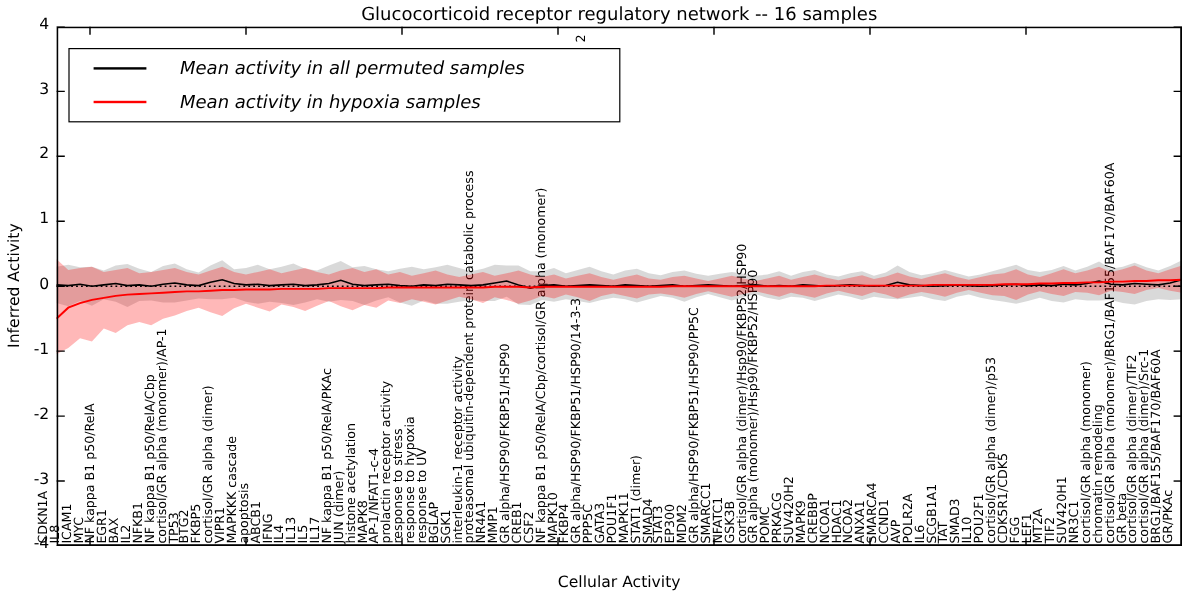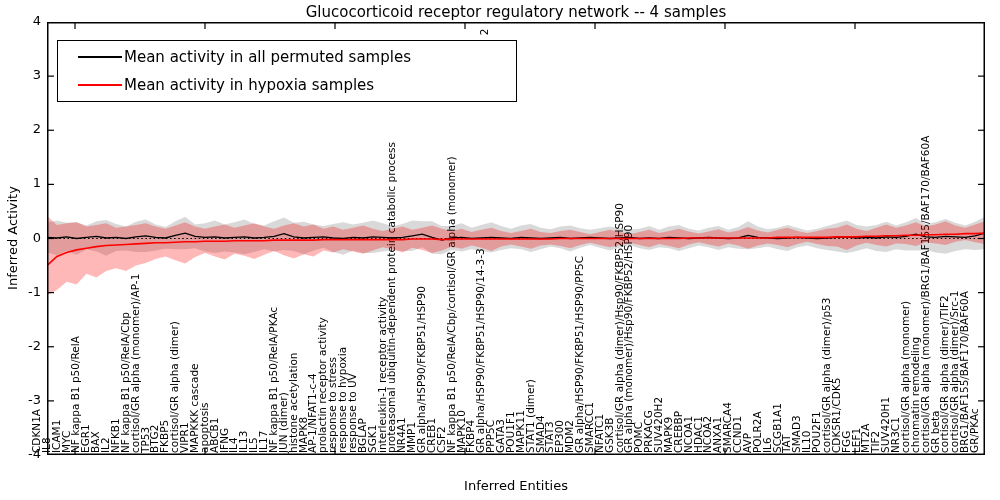--- a/index.html
+++ b/index.html
@@ -11,29 +11,29 @@
   .xlabel{position:absolute;top:478px;left:47px;width:938px;text-align:center;font-size:13px;}
   .plot{position:absolute;left:47px;top:22px;width:938px;height:433px;}
   .plot svg{position:absolute;left:0;top:0;z-index:3;}
   .entity{position:absolute;bottom:2px;transform:rotate(-90deg);transform-origin:0 100%;
           white-space:nowrap;font-size:10.5px;line-height:11px;z-index:2;}
   .ytick{position:absolute;left:0;width:41px;text-align:right;font-size:13px;}
   .legend{position:absolute;left:57px;top:40px;width:458px;height:60px;border:1.5px solid #000;
           background:#fff;z-index:5;display:flex;flex-direction:column;justify-content:center;gap:6px;}
   .legend-row{display:flex;align-items:center;height:22px;}
   .legend-sample{width:44px;border-top:2px solid #000;margin-left:20px;flex:none;}
-  .legend-text{margin-left:2px;font-size:15px;white-space:nowrap;}
+  .legend-text{margin-left:28px;font-size:15px;white-space:nowrap;font-style:italic;}
   .annotation-2{position:absolute;left:481px;top:26px;font-size:10.5px;z-index:6;
                 transform:rotate(-90deg);transform-origin:center;}
 </style>
 </head>
 <body>
 
 <div class="figure">
-  <div class="title">Glucocorticoid receptor regulatory network -- 4 samples</div>
+  <div class="title">Glucocorticoid receptor regulatory network -- 16 samples</div>
   <div class="ylabel-wrap">Inferred Activity</div>
 
   <div class="plot">
     <svg id="plot-svg" width="938" height="433" viewBox="0 0 938 433">
         <polygon points="0.0,200.3 9.9,198.6 19.7,200.8 29.6,200.3 39.5,203.5 49.4,199.2 59.2,198.1 69.1,201.9 79.0,204.6 88.9,199.7 98.7,197.6 108.6,202.4 118.5,205.1 128.4,199.2 138.2,194.8 148.1,202.4 158.0,201.3 167.9,198.6 177.7,202.4 187.6,200.3 197.5,197.6 207.3,201.9 217.2,203.5 227.1,199.2 237.0,195.4 246.8,200.8 256.7,199.7 266.6,202.4 276.5,204.1 286.3,201.9 296.2,200.3 306.1,202.4 316.0,200.8 325.8,198.6 335.7,201.3 345.6,204.1 355.5,201.9 365.3,198.6 375.2,199.2 385.1,199.2 394.9,204.1 404.8,204.1 414.7,201.3 424.6,205.7 434.4,203.0 444.3,200.3 454.2,204.1 464.1,206.8 473.9,203.5 483.8,201.9 493.7,205.7 503.6,207.3 513.4,204.6 523.3,203.5 533.2,206.2 543.1,207.8 552.9,206.2 562.8,204.6 572.7,206.2 582.5,207.8 592.4,206.8 602.3,204.1 612.2,207.8 622.0,204.6 631.9,203.0 641.8,206.8 651.7,208.4 661.5,205.7 671.4,204.1 681.3,207.8 691.2,205.1 701.0,199.2 710.9,204.6 720.8,207.3 730.7,205.7 740.5,203.0 750.4,205.7 760.3,208.4 770.1,206.8 780.0,204.1 789.9,201.3 799.8,198.6 809.6,203.0 819.5,204.6 829.4,203.0 839.3,199.7 849.1,203.5 859.0,200.3 868.9,195.9 878.8,201.9 888.6,200.3 898.5,197.0 908.4,200.8 918.3,203.5 928.1,199.7 938.0,194.8 938.0,227.3 928.1,227.9 918.3,227.3 908.4,228.9 898.5,231.7 888.6,230.6 878.8,227.9 868.9,228.4 859.0,228.4 849.1,227.3 839.3,230.0 829.4,228.9 819.5,226.2 809.6,228.9 799.8,231.1 789.9,229.5 780.0,227.9 770.1,226.2 760.3,223.5 750.4,225.2 740.5,228.9 730.7,227.3 720.8,224.6 710.9,226.2 701.0,227.3 691.2,226.8 681.3,225.2 671.4,227.9 661.5,225.2 651.7,223.5 641.8,226.2 631.9,228.9 622.0,226.2 612.2,225.2 602.3,227.9 592.4,226.2 582.5,223.0 572.7,225.7 562.8,228.4 552.9,225.7 543.1,223.0 533.2,225.7 523.3,229.5 513.4,226.2 503.6,224.6 493.7,227.3 483.8,230.0 473.9,227.3 464.1,226.2 454.2,227.9 444.3,230.6 434.4,228.9 424.6,227.3 414.7,229.5 404.8,227.9 394.9,232.2 385.1,231.7 375.2,225.2 365.3,228.9 355.5,228.9 345.6,227.9 335.7,229.5 325.8,231.1 316.0,231.1 306.1,228.4 296.2,232.7 286.3,230.0 276.5,225.7 266.6,228.4 256.7,232.2 246.8,228.9 237.0,227.9 227.1,229.5 217.2,227.3 207.3,230.0 197.5,232.2 187.6,230.6 177.7,229.5 167.9,231.1 158.0,229.5 148.1,226.2 138.2,227.3 128.4,227.3 118.5,226.8 108.6,228.4 98.7,230.0 88.9,230.0 79.0,228.4 69.1,228.9 59.2,233.8 49.4,229.5 39.5,227.3 29.6,232.7 19.7,228.9 9.9,233.3 0.0,230.6" fill="#000000" fill-opacity="0.15" stroke="none"></polygon>
         <polygon points="0.0,193.8 9.9,203.0 19.7,201.3 29.6,200.3 39.5,204.6 49.4,203.0 59.2,201.3 69.1,205.7 79.0,204.6 88.9,203.0 98.7,201.3 108.6,204.6 118.5,206.8 128.4,203.5 138.2,200.3 148.1,204.6 158.0,206.8 167.9,204.6 177.7,202.4 187.6,205.7 197.5,203.5 207.3,201.3 217.2,204.6 227.1,206.8 237.0,203.5 246.8,201.3 256.7,204.6 266.6,202.4 276.5,206.8 286.3,204.6 296.2,207.8 306.1,205.7 316.0,203.5 325.8,206.8 335.7,208.9 345.6,206.8 355.5,204.6 365.3,207.8 375.2,205.7 385.1,203.5 394.9,206.8 404.8,208.9 414.7,206.8 424.6,210.0 434.4,207.8 444.3,205.7 454.2,208.9 464.1,211.1 473.9,208.9 483.8,206.8 493.7,210.0 503.6,211.1 513.4,208.9 523.3,207.8 533.2,210.0 543.1,212.2 552.9,210.0 562.8,207.8 572.7,210.0 582.5,212.2 592.4,210.0 602.3,207.8 612.2,211.1 622.0,208.9 631.9,206.8 641.8,209.5 651.7,211.6 661.5,209.5 671.4,207.3 681.3,210.5 691.2,208.4 701.0,205.1 710.9,208.4 720.8,210.5 730.7,207.8 740.5,205.7 750.4,208.9 760.3,211.1 770.1,208.9 780.0,206.8 789.9,205.7 799.8,202.4 809.6,206.8 819.5,208.9 829.4,205.7 839.3,202.4 849.1,205.7 859.0,203.5 868.9,200.3 878.8,204.6 888.6,202.4 898.5,199.2 908.4,203.5 918.3,205.7 928.1,202.4 938.0,199.2 938.0,221.9 928.1,220.3 918.3,218.1 908.4,219.7 898.5,223.0 888.6,221.4 878.8,220.3 868.9,224.1 859.0,221.9 849.1,221.4 839.3,224.6 829.4,223.0 819.5,220.8 809.6,223.5 799.8,227.9 789.9,224.6 780.0,224.1 770.1,221.9 760.3,219.7 750.4,221.9 740.5,225.2 730.7,223.0 720.8,221.4 710.9,223.5 701.0,226.8 691.2,223.5 681.3,221.4 671.4,224.6 661.5,222.5 651.7,220.3 641.8,222.5 631.9,226.2 622.0,224.1 612.2,221.9 602.3,225.2 592.4,223.0 582.5,220.8 572.7,223.0 562.8,225.2 552.9,223.0 543.1,220.8 533.2,223.0 523.3,226.2 513.4,224.1 503.6,222.5 493.7,223.5 483.8,226.8 473.9,224.6 464.1,222.5 454.2,224.6 444.3,228.9 434.4,225.7 424.6,223.5 414.7,226.8 404.8,224.6 394.9,228.4 385.1,231.1 375.2,227.9 365.3,225.7 355.5,230.6 345.6,227.3 335.7,225.2 325.8,228.4 316.0,231.7 306.1,229.5 296.2,227.3 286.3,230.6 276.5,228.4 266.6,234.4 256.7,232.2 246.8,236.5 237.0,233.3 227.1,228.9 217.2,232.7 207.3,237.1 197.5,233.8 187.6,231.7 177.7,237.6 167.9,234.4 158.0,231.1 148.1,234.9 138.2,241.4 128.4,238.2 118.5,234.4 108.6,237.1 98.7,240.9 88.9,243.6 79.0,249.0 69.1,246.3 59.2,249.0 49.4,255.5 39.5,251.7 29.6,262.5 19.7,259.8 9.9,267.9 0.0,273.3" fill="#ff0000" fill-opacity="0.28" stroke="none"></polygon>
         <line x1="0" y1="216.5" x2="938" y2="216.5" stroke="#000000" stroke-width="1.2" stroke-dasharray="1.5 2.6"></line>
         <polyline points="0.0,215.4 9.9,216.0 19.7,214.9 29.6,216.5 39.5,215.4 49.4,214.3 59.2,216.0 69.1,215.4 79.0,216.5 88.9,214.9 98.7,213.8 108.6,215.4 118.5,216.0 128.4,213.3 138.2,211.1 148.1,214.3 158.0,215.4 167.9,214.9 177.7,216.0 187.6,215.4 197.5,214.9 207.3,216.0 217.2,215.4 227.1,214.3 237.0,211.6 246.8,214.9 256.7,216.0 266.6,215.4 276.5,214.9 286.3,216.0 296.2,216.5 306.1,215.4 316.0,216.0 325.8,214.9 335.7,215.4 345.6,216.0 355.5,215.4 365.3,213.8 375.2,212.2 385.1,215.4 394.9,218.1 404.8,216.0 414.7,215.4 424.6,216.5 434.4,216.0 444.3,215.4 454.2,216.0 464.1,216.5 473.9,215.4 483.8,216.0 493.7,216.5 503.6,216.0 513.4,215.4 523.3,216.5 533.2,216.0 543.1,215.4 552.9,216.0 562.8,216.5 572.7,216.0 582.5,215.4 592.4,216.5 602.3,216.0 612.2,216.5 622.0,215.4 631.9,216.0 641.8,216.5 651.7,216.0 661.5,215.4 671.4,216.0 681.3,216.5 691.2,216.0 701.0,213.3 710.9,215.4 720.8,216.0 730.7,216.5 740.5,216.0 750.4,215.4 760.3,216.0 770.1,216.5 780.0,216.0 789.9,215.4 799.8,214.9 809.6,216.0 819.5,215.4 829.4,216.0 839.3,214.9 849.1,215.4 859.0,214.3 868.9,212.2 878.8,214.9 888.6,215.4 898.5,214.3 908.4,214.9 918.3,215.4 928.1,213.8 938.0,211.1" fill="none" stroke="#000000" stroke-width="1.3"></polyline>
         <polyline points="0.0,243.6 9.9,234.4 19.7,230.6 29.6,227.9 39.5,226.2 49.4,224.6 59.2,223.5 69.1,223.0 79.0,222.5 88.9,221.9 98.7,221.4 108.6,220.8 118.5,220.8 128.4,220.3 138.2,219.7 148.1,219.7 158.0,219.2 167.9,219.2 177.7,219.2 187.6,218.7 197.5,218.7 207.3,218.7 217.2,218.7 227.1,218.1 237.0,218.1 246.8,218.1 256.7,218.1 266.6,218.1 276.5,217.6 286.3,217.6 296.2,217.6 306.1,217.6 316.0,217.6 325.8,217.6 335.7,217.6 345.6,217.6 355.5,217.6 365.3,217.0 375.2,217.0 385.1,217.0 394.9,217.6 404.8,217.0 414.7,217.0 424.6,217.0 434.4,217.0 444.3,217.0 454.2,217.0 464.1,217.0 473.9,217.0 483.8,217.0 493.7,217.0 503.6,217.0 513.4,216.5 523.3,216.5 533.2,216.5 543.1,216.5 552.9,216.5 562.8,216.5 572.7,216.5 582.5,216.5 592.4,216.5 602.3,216.5 612.2,216.5 622.0,216.5 631.9,216.5 641.8,216.0 651.7,216.0 661.5,216.0 671.4,216.0 681.3,216.0 691.2,216.0 701.0,216.0 710.9,216.0 720.8,216.0 730.7,215.4 740.5,215.4 750.4,215.4 760.3,215.4 770.1,215.4 780.0,215.4 789.9,214.9 799.8,214.9 809.6,214.9 819.5,214.3 829.4,214.3 839.3,213.8 849.1,213.8 859.0,213.3 868.9,213.3 878.8,212.7 888.6,212.7 898.5,212.2 908.4,212.2 918.3,211.6 928.1,211.6 938.0,211.1" fill="none" stroke="#ff0000" stroke-width="1.6"></polyline>
         <line x1="0" y1="433" x2="7" y2="433" stroke="#000" stroke-width="1.2"></line>
@@ -188,14 +188,14 @@
       <div class="legend-text">Mean activity in all permuted samples</div>
     </div>
     <div class="legend-row">
       <div class="legend-sample" id="sample-patient" style="border-top-color: rgb(255, 0, 0);"></div>
       <div class="legend-text">Mean activity in hypoxia samples</div>
     </div>
   </div>
 
   <div class="annotation-2">2</div>
 
-  <div class="xlabel">Inferred Entities</div>
+  <div class="xlabel">Cellular Activity</div>
 </div>
 
 </body></html>

